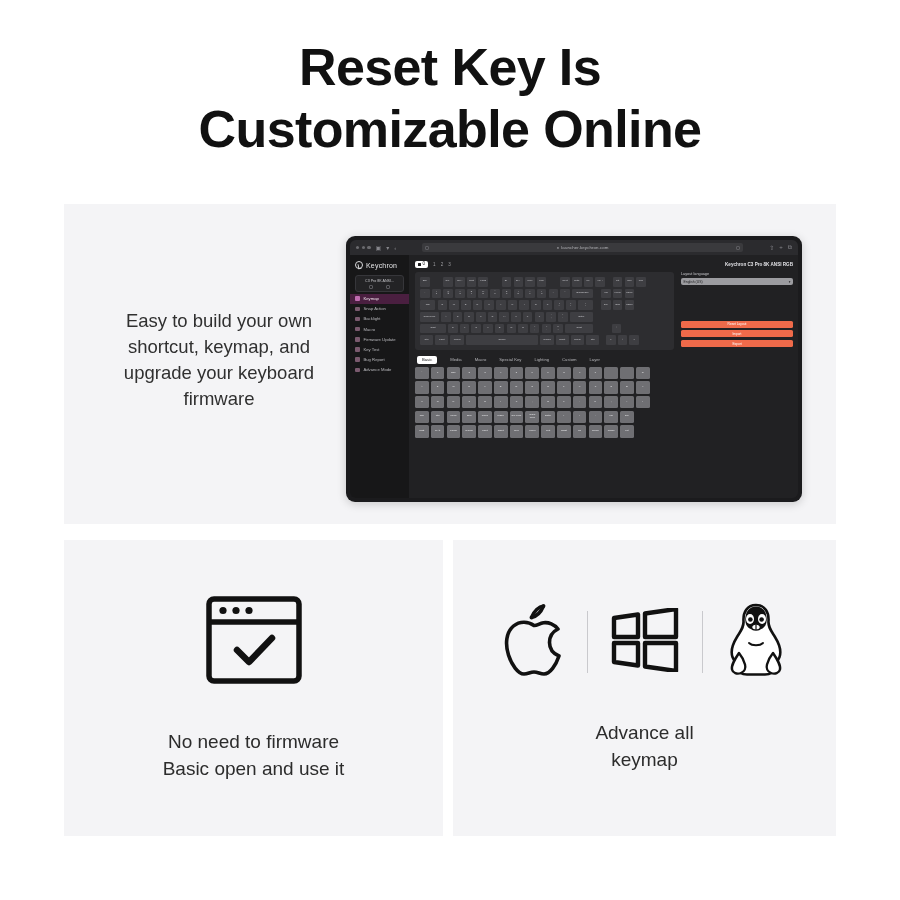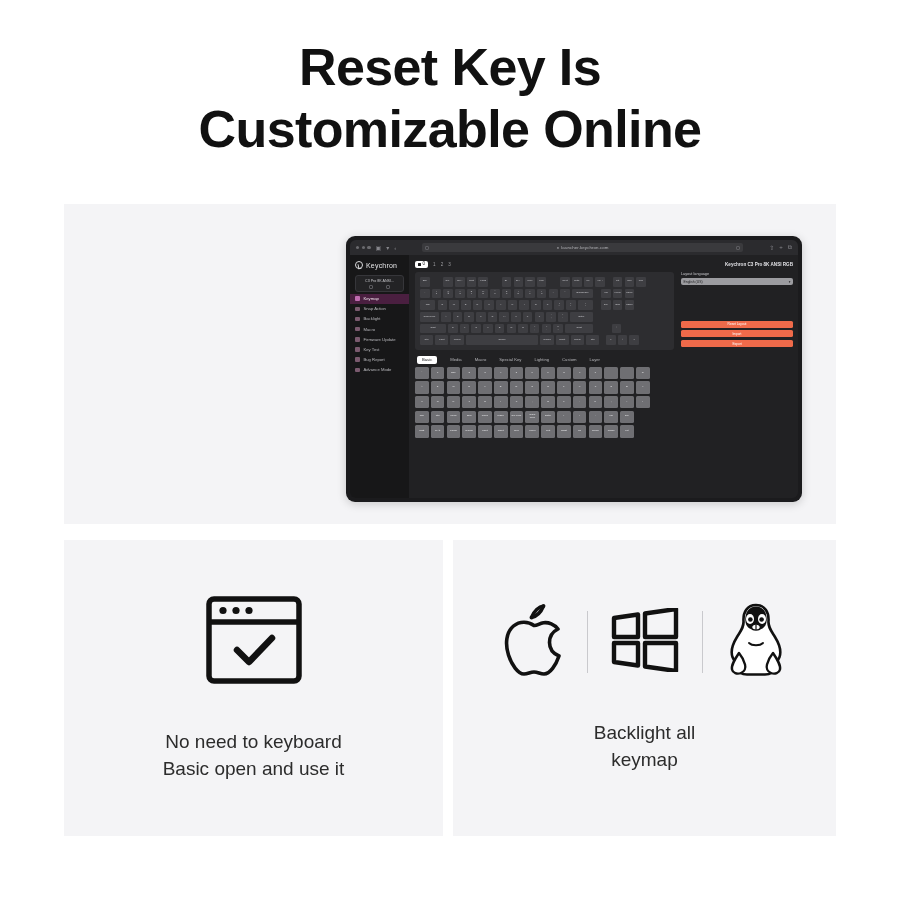--- a/index.html
+++ b/index.html
@@ -182,20 +182,21 @@
 
 <div class="page">
 
   <div class="headline">
     <span>Reset Key Is</span>
     <span class="l2">Customizable Online</span>
   </div>
 
   <div class="card-top">
 
+    <div class="left-copy">Easy to build your own shortcut, keymap, and upgrade your keyboard firmware</div>
 
     <div class="laptop">
       <div class="browser">
 
         <div class="bchrome">
           <div class="dots">
             <span class="dot"></span>
             <span class="dot"></span>
             <span class="dot"></span>
           </div>
@@ -532,21 +533,21 @@
       <svg width="100" height="92" viewBox="0 0 100 92" fill="none">
         <rect x="5" y="5" width="90" height="82" rx="5" stroke="#111" stroke-width="5.5"></rect>
         <line x1="5" y1="28" x2="95" y2="28" stroke="#111" stroke-width="5.5"></line>
         <circle cx="19" cy="16.5" r="3.6" fill="#111"></circle>
         <circle cx="32" cy="16.5" r="3.6" fill="#111"></circle>
         <circle cx="45" cy="16.5" r="3.6" fill="#111"></circle>
         <path d="M33 56 L45 68 L68 44" stroke="#111" stroke-width="6.5" stroke-linecap="round" stroke-linejoin="round"></path>
       </svg>
     </span>
     <div class="card-caption">
-      <div>No need to keyboard</div>
+      <div>No need to firmware</div>
       <div>Basic open and use it</div>
     </div>
   </div>
 
   <div class="card-br">
     <div class="oslogos">
       <span>
         <svg width="62" height="74" viewBox="0 0 62 74" fill="none">
           <path d="M40.5 3 C38 9 33 13.5 28.5 14.5" stroke="#111" stroke-width="3.6" stroke-linecap="round"></path>
           <path d="M28.5 14.5 C31 8 36 3.4 40.5 3" stroke="#111" stroke-width="3.6" stroke-linecap="round"></path>
@@ -573,18 +574,18 @@
           <circle cx="36.6" cy="16.5" r="2.3" fill="#111"></circle>
           <path d="M31 21 C28.4 21 26.6 22.6 26.6 24.2 C26.6 25.8 28.4 27 31 27 C33.6 27 35.4 25.8 35.4 24.2 C35.4 22.6 33.6 21 31 21 Z" fill="#fff" stroke="#111" stroke-width="1.4"></path>
           <path d="M31 21.5 L31 26.5" stroke="#111" stroke-width="1.2"></path>
           <path d="M14 50 C10 56 6 62 7 66.5 C7.8 70 12 71.5 16 70 C19.5 68.7 21 65 20 61.5 C19 58 16.5 53 14 50 Z" fill="#fff" stroke="#111" stroke-width="2.4" stroke-linejoin="round"></path>
           <path d="M48 50 C52 56 56 62 55 66.5 C54.2 70 50 71.5 46 70 C42.5 68.7 41 65 42 61.5 C43 58 45.5 53 48 50 Z" fill="#fff" stroke="#111" stroke-width="2.4" stroke-linejoin="round"></path>
           <path d="M24 40 C27 43 35 43 38 40" stroke="#111" stroke-width="1.8" stroke-linecap="round"></path>
         </svg>
       </span>
     </div>
     <div class="card-caption">
-      <div>Backlight all</div>
+      <div>Advance all</div>
       <div>keymap</div>
     </div>
   </div>
 
 </div>
 
 </body></html>

